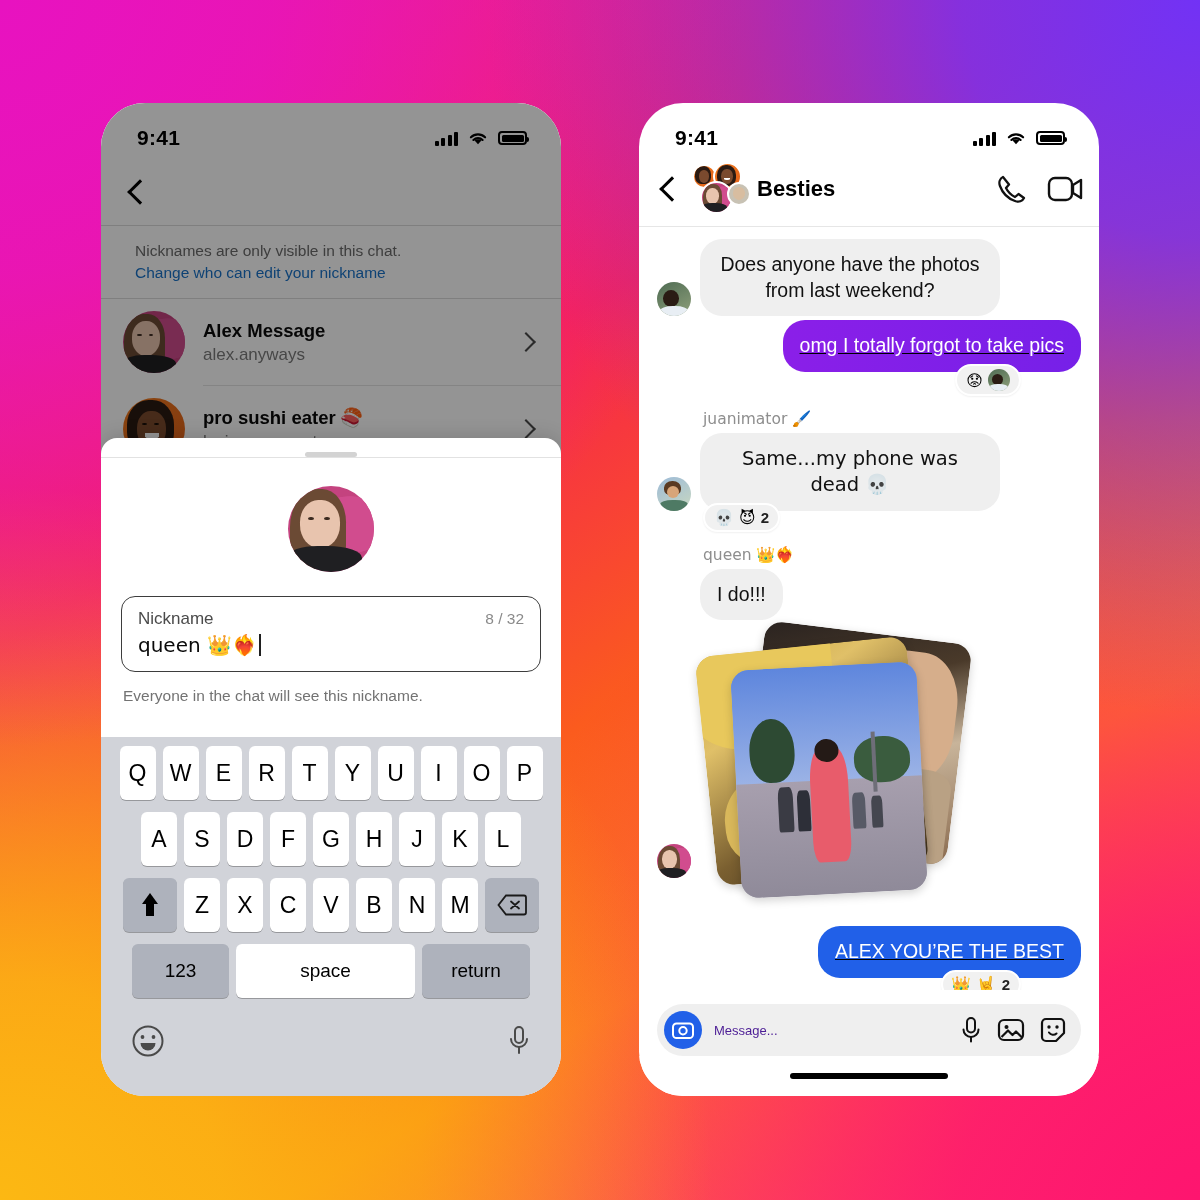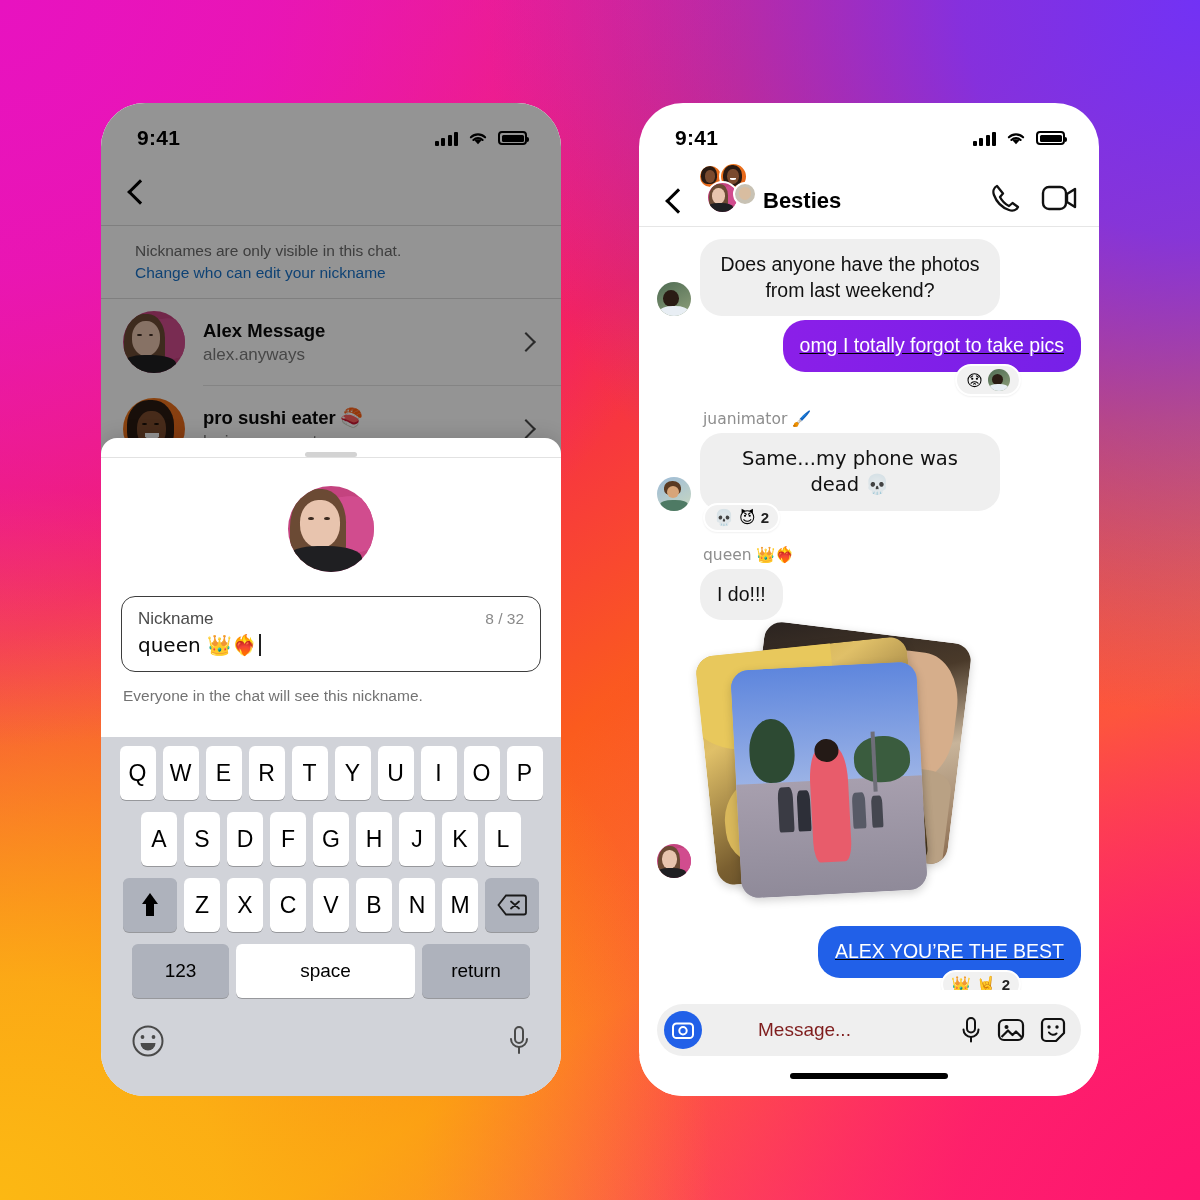--- a/index.html
+++ b/index.html
@@ -134,21 +134,21 @@
   .kb-bottom { display:flex; align-items:center; justify-content:space-between; padding: 4px 26px 0; height:58px; }
   .shift-ico { width:22px; height:24px; position:relative; }
   .shift-ico:before{content:"";position:absolute;left:3px;top:0;border-left:8px solid transparent;border-right:8px solid transparent;border-bottom:11px solid #000;}
   .shift-ico:after{content:"";position:absolute;left:7px;top:10px;width:8px;height:13px;background:#000;}
   .bksp-ico{width:30px;height:22px;position:relative}
   .bksp-ico svg{width:30px;height:22px}
   .home-indicator { height:28px; display:flex; align-items:center; justify-content:center; background:#D1D3D9; }
 
   
   #chat-screen { height:100%; display:flex; flex-direction:column; background:#fff; }
-  .chat-header { display:flex; align-items:flex-end; padding: 5px 22px 12px; gap:10px; }
+  .chat-header { display:flex; align-items:center; padding: 5px 16px 12px; gap:10px; }
   .grp-avatars { position:relative; width:56px; height:50px; flex:0 0 auto; }
   .ga { position:absolute; border-radius:50%; border:2px solid #fff; overflow:hidden; }
   .ga1 { width:25px; height:25px; left:1px;  top:0px;  }
   .ga2 { width:29px; height:29px; left:22px; top:-2px; }
   .ga3 { width:33px; height:33px; left:9px;  top:17px; }
   .ga4 { width:24px; height:24px; left:36px; top:18px; }
   .chat-title { font-size:22px; font-weight:bold; flex:1; }
   .hdr-icons { display:flex; align-items:center; gap:20px; }
   .hdr-icons svg { display:block; }
   .chat-sep { height:1px; background:#e6e6e6; }
@@ -214,21 +214,21 @@
   .ph3-art .pp3{position:absolute;left:62%;top:56%;width:7%;height:16%;background:#575A66;border-radius:24% 24% 10% 10%;}
   .ph3-art .pp4{position:absolute;left:72%;top:58%;width:6%;height:14%;background:#44464F;border-radius:24% 24% 10% 10%;}
 
   
   .composer { padding: 14px 18px 0; }
   .composer-inner {
     display:flex; align-items:center; gap:12px;
     background:#EFEFEF; border-radius:28px; padding: 7px 14px 7px 7px; height:52px;
   }
   .cam-btn { width:38px; height:38px; border-radius:50%; background:#2160E8; display:flex; align-items:center; justify-content:center; flex:0 0 auto;}
-  .composer-placeholder { flex:1; font-size:19px; color:#7f1d1d;margin-left:44px; }
+  .composer-placeholder { flex:1; font-size:13px; color:#4c1d95; }
   .composer-icons { display:flex; align-items:center; gap:14px; }
   .composer-icons svg { display:block; }
   .home-indicator-white { height:40px; display:flex; align-items:center; justify-content:center; background:#fff; }
   .home-bar-dark { width:158px; height:6px; background:#000; border-radius:4px; }
 
   .emoji { font-family:"DejaVu Sans", sans-serif; }
 </style>
 </head>
 <body>
 

